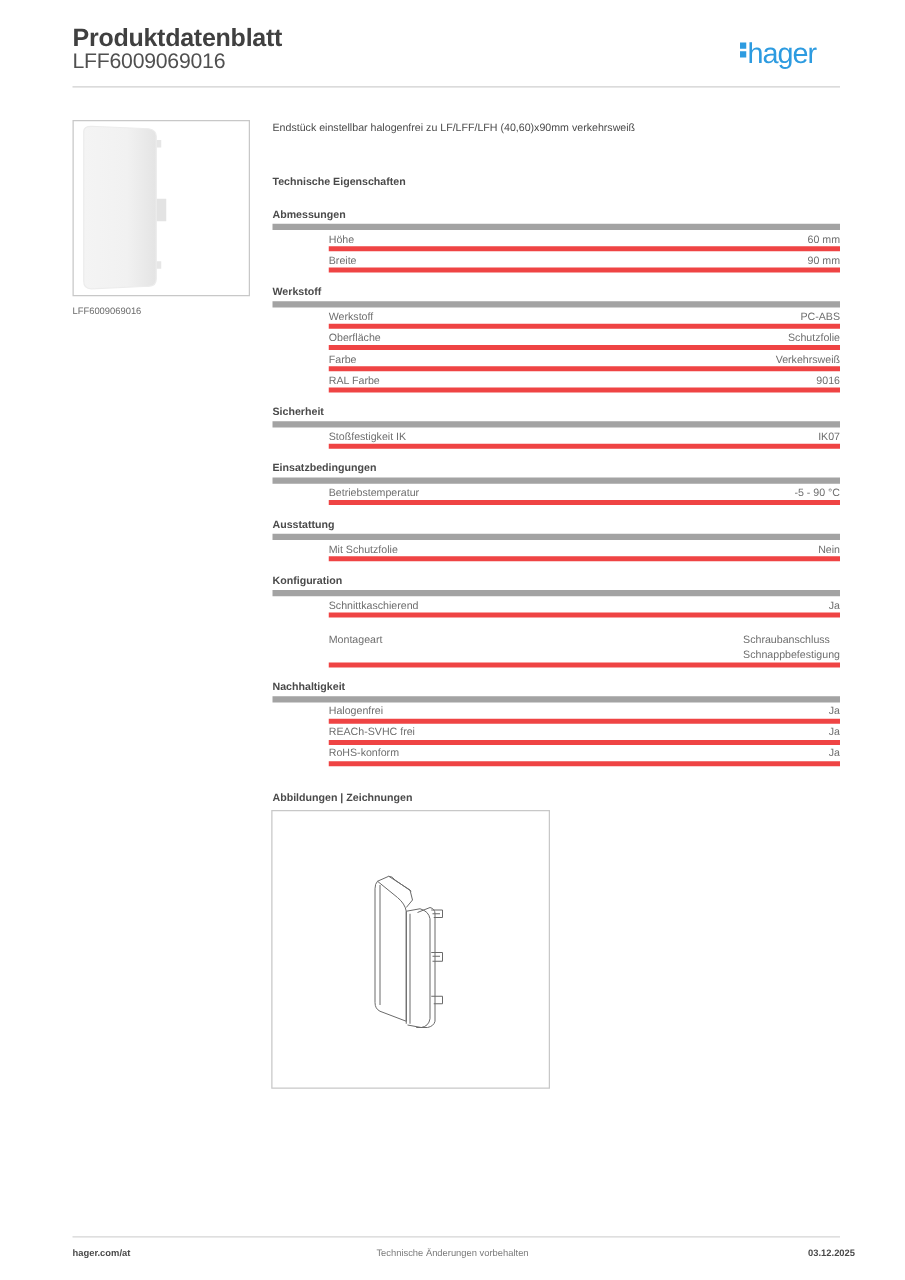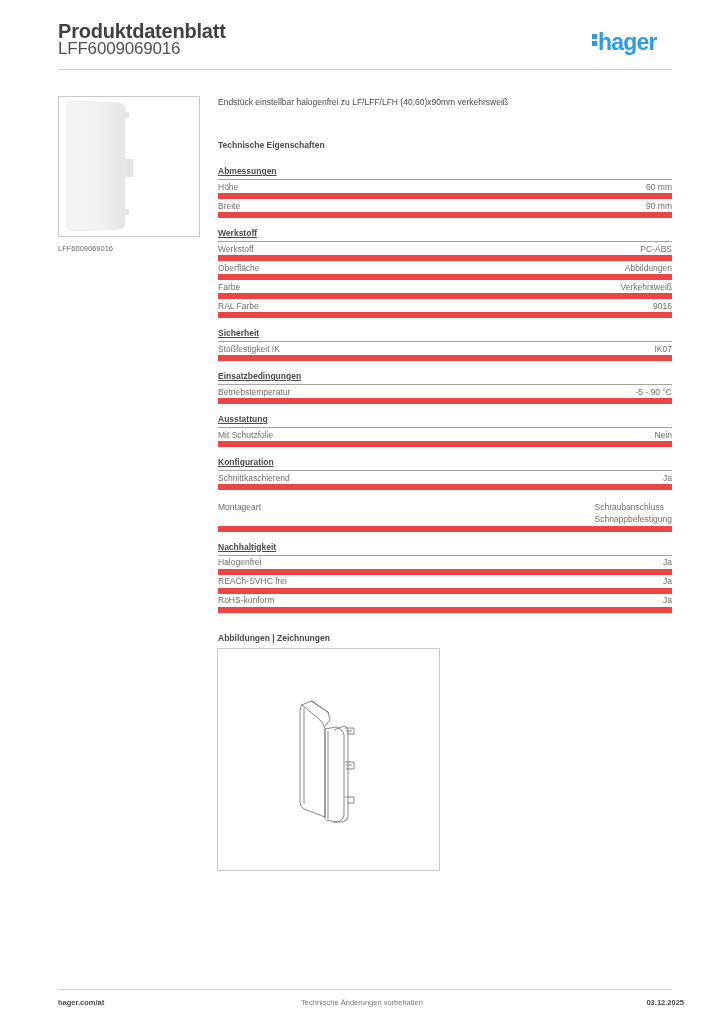--- a/index.html
+++ b/index.html
@@ -2,34 +2,34 @@
 <html><head>
 <meta charset="utf-8">
 <style>
   html, body { margin: 0; padding: 0; background: #ffffff; }
   body {
     width: 724px; height: 1024px; position: relative; overflow: hidden;
     font-family: "Liberation Sans", sans-serif; color: #3c3c3c;
   }
   .header-title { position: absolute; left: 58px; top: 20px; font-size: 20px; font-weight: bold; color: #404040; letter-spacing: -0.2px; }
   .header-code { position: absolute; left: 58px; top: 39px; font-size: 17px; color: #505050; letter-spacing: -0.2px; }
-  .logo { position: absolute; left: 592px; top: 29px; font-size: 23px; font-weight: bold; color: #2d9be0; letter-spacing: -0.8px; }
+  .logo { position: absolute; left: 592px; top: 29px; font-size: 23px; font-weight: normal; color: #2d9be0; letter-spacing: -0.8px; }
   .logo .colon { display: inline-block; width: 5px; margin-right: 1px; position: relative; top: -2px; }
   .logo .colon i { display: block; width: 5px; height: 5px; background: #2d9be0; margin: 2px 0; }
   .header-rule { position: absolute; left: 58px; right: 52px; top: 69px; border-top: 1.5px solid #cfcfcf; }
 
   .thumb { position: absolute; left: 58px; top: 96px; width: 142px; height: 141px; border: 1px solid #c8c8c8; box-sizing: border-box; background: #fff; }
   .thumb-label { position: absolute; left: 58px; top: 244px; font-size: 7.5px; color: #6a6a6a; }
 
   .main { position: absolute; left: 218px; top: 96px; width: 454px; }
   .product-desc { font-size: 8.5px; font-weight: normal; color: #4a4a4a; height: 16px; line-height: 12px; }
   .tech-title { font-size: 8.5px; font-weight: bold; color: #4a4a4a; margin-top: 28px; height: 12px; }
   .section { margin-top: 10px; }
-  .sec-head { font-size: 8.5px; font-weight: bold; color: #4a4a4a; border-bottom: 1px solid #a3a3a3; padding-bottom: 2px; line-height: 11px; text-decoration: underline; }
-  .row { display: flex; justify-content: space-between; font-size: 8.5px; color: #6e6e6e; border-bottom: 6px solid #ef4444; line-height: 12.5px; padding-top: 0.5px; }
+  .sec-head { font-size: 8.5px; font-weight: bold; color: #4a4a4a; border-bottom: 5px solid #a3a3a3; padding-bottom: 2px; line-height: 11px; }
+  .row { display: flex; justify-content: space-between; font-size: 8.5px; color: #6e6e6e; border-bottom: 4px solid #ef4444; line-height: 12.5px; padding-top: 0.5px; margin-left: 45px; }
   .row .val { text-align: left; }
   .row.multi { line-height: 12px; padding-bottom: 1px; }
   .figures-title { font-size: 8.5px; font-weight: bold; color: #4a4a4a; margin-top: 20px; }
 
   .figure { position: absolute; left: 217px; top: 648px; width: 223px; height: 223px; border: 1px solid #c8c8c8; box-sizing: border-box; background: #fff; }
 
   .footer-rule { position: absolute; left: 58px; right: 52px; top: 989px; border-top: 1px solid #d5d5d5; }
   .footer-left { position: absolute; left: 58px; top: 998px; font-size: 7.5px; font-weight: bold; color: #4a4a4a; }
   .footer-center { position: absolute; left: 0; right: 0; top: 998px; text-align: center; font-size: 7.5px; color: #7a7a7a; }
   .footer-right { position: absolute; right: 40px; top: 998px; font-size: 7.5px; font-weight: bold; color: #4a4a4a; }
@@ -78,21 +78,21 @@
   </div>
 
   <div class="section">
     <div class="sec-head">Werkstoff</div>
     <div class="row">
         <span>Werkstoff</span>
         <span class="val">PC-ABS</span>
       </div>
     <div class="row">
         <span>Oberfläche</span>
-        <span class="val">Abbildungen</span>
+        <span class="val">Schutzfolie</span>
       </div>
     <div class="row">
         <span>Farbe</span>
         <span class="val">Verkehrsweiß</span>
       </div>
     <div class="row">
         <span>RAL Farbe</span>
         <span class="val">9016</span>
       </div>
   </div>

